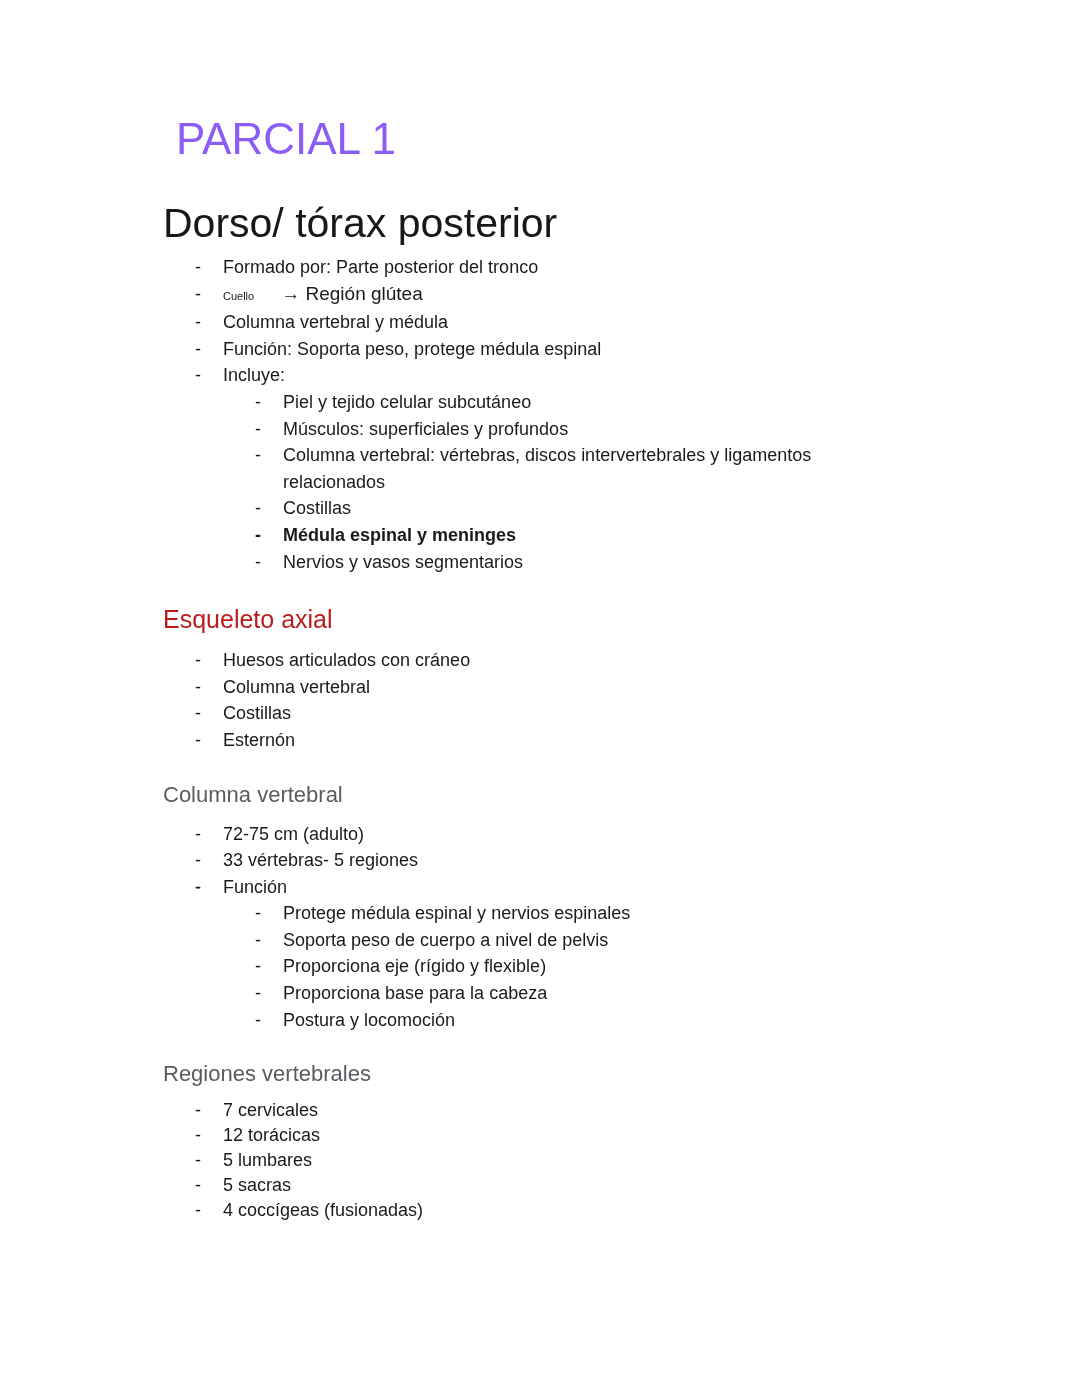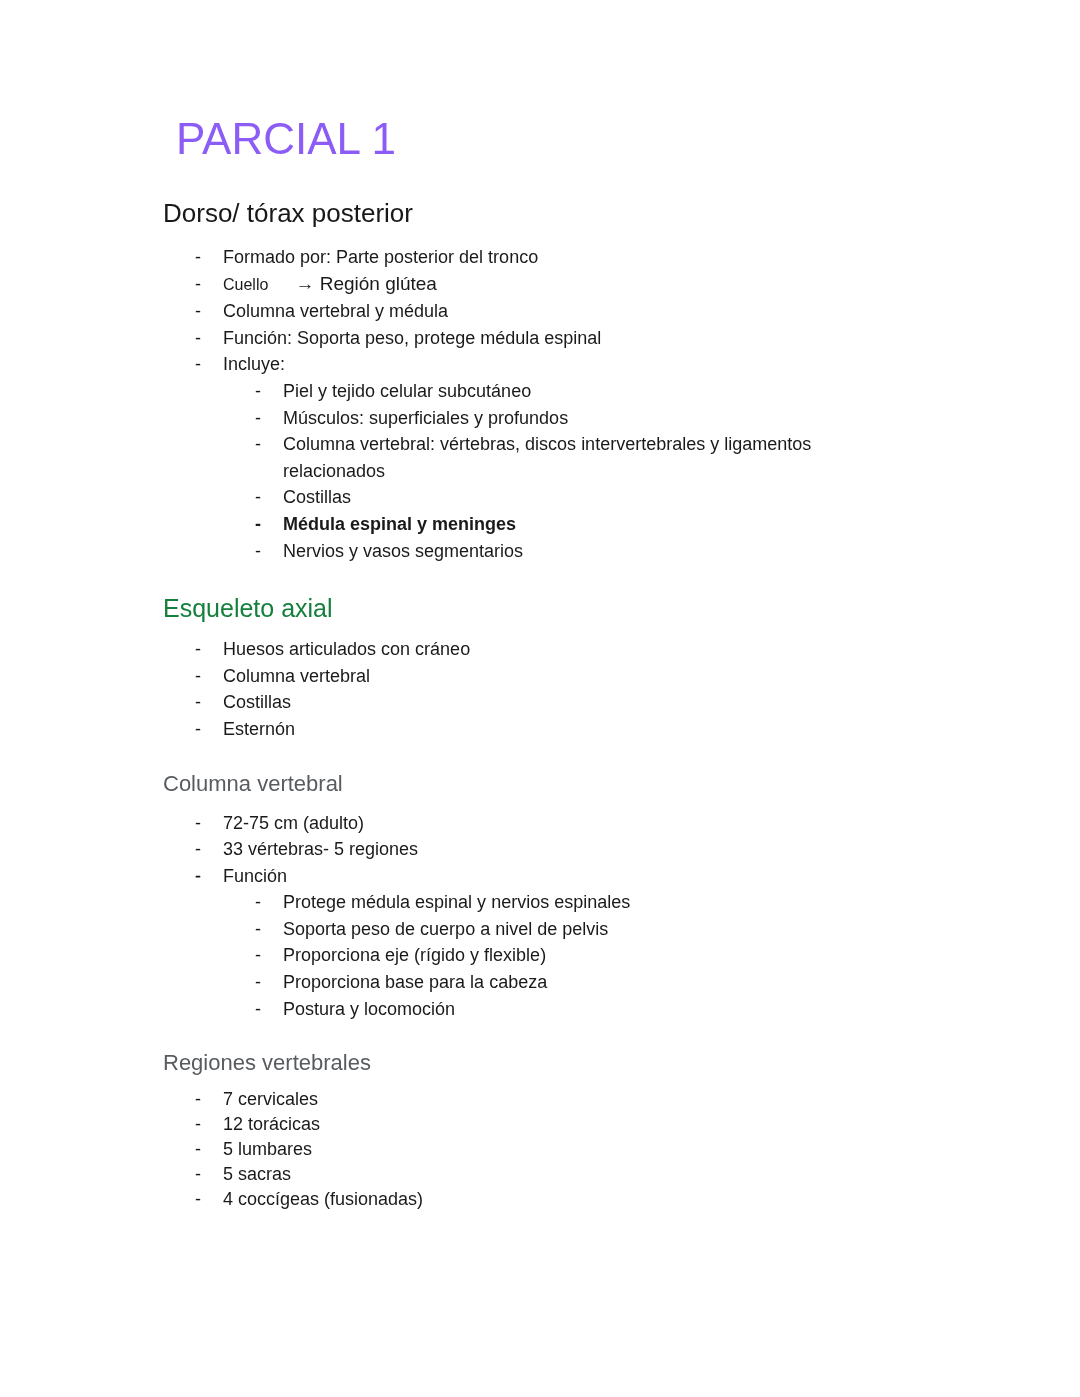--- a/index.html
+++ b/index.html
@@ -14,48 +14,48 @@
     width: 1080px; height: 1397px;
     padding: 0 185px 0 163px;
     background: #ffffff;
   }
   .doc-title {
     margin: 112px 0 0 13px;
     font-size: 44px; line-height: 54px;
     font-weight: 400; color: #8b5cf6;
   }
   .sec-h1 {
-    margin-top: 28px;
-    font-size: 26px; line-height: 38px;
+    margin-top: 38px;
+    font-size: 41px; line-height: 38px;
     font-weight: 400; color: #181818;
   }
   .sec-h2 {
     margin-top: 28px;
     font-size: 25px; line-height: 32px;
-    font-weight: 400; color: #15803d;
+    font-weight: 400; color: #b91c1c;
   }
   .sec-h3 {
     margin-top: 26px;
     font-size: 22px; line-height: 29px;
     font-weight: 400; color: #585c60;
   }
   ul.blist { list-style: none; margin-top: 12px; }
   ul.blist li {
     position: relative;
     padding-left: 60px;
     font-size: 18px; line-height: 26.6px;
     color: #1a1a1a;
   }
   ul.blist li .marker { position: absolute; left: 32px; }
   ul.blist li.lvl2 { padding-left: 120px; }
   ul.blist li.lvl2 .marker { left: 92px; }
   ul.blist li.bold { font-weight: 700; }
   ul.blist.tight { margin-top: 10px; }
   ul.blist.tight li { line-height: 25px; }
-  .small-part { font-size: 16px; margin-top: 37px; }
+  .small-part { font-size: 11px; margin-top: 37px; }
   .arrow-part { font-size: 19px; margin-left: 22px; }
 </style>
 </head>
 <body>
 
 <div class="page">
 
   <h1 class="doc-title">PARCIAL 1</h1>
 
   <section>

